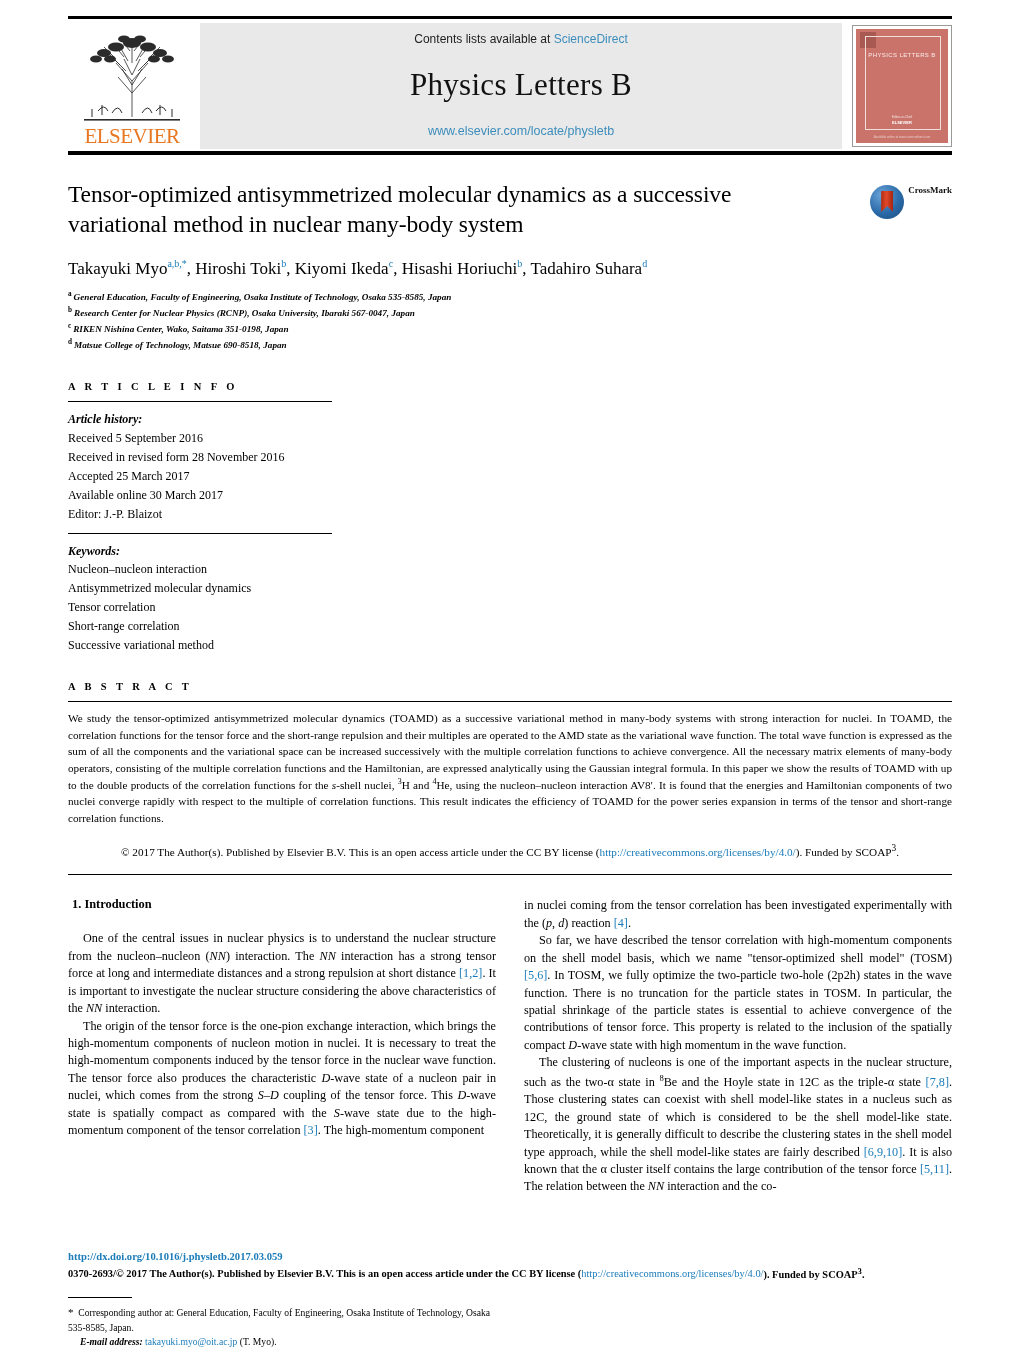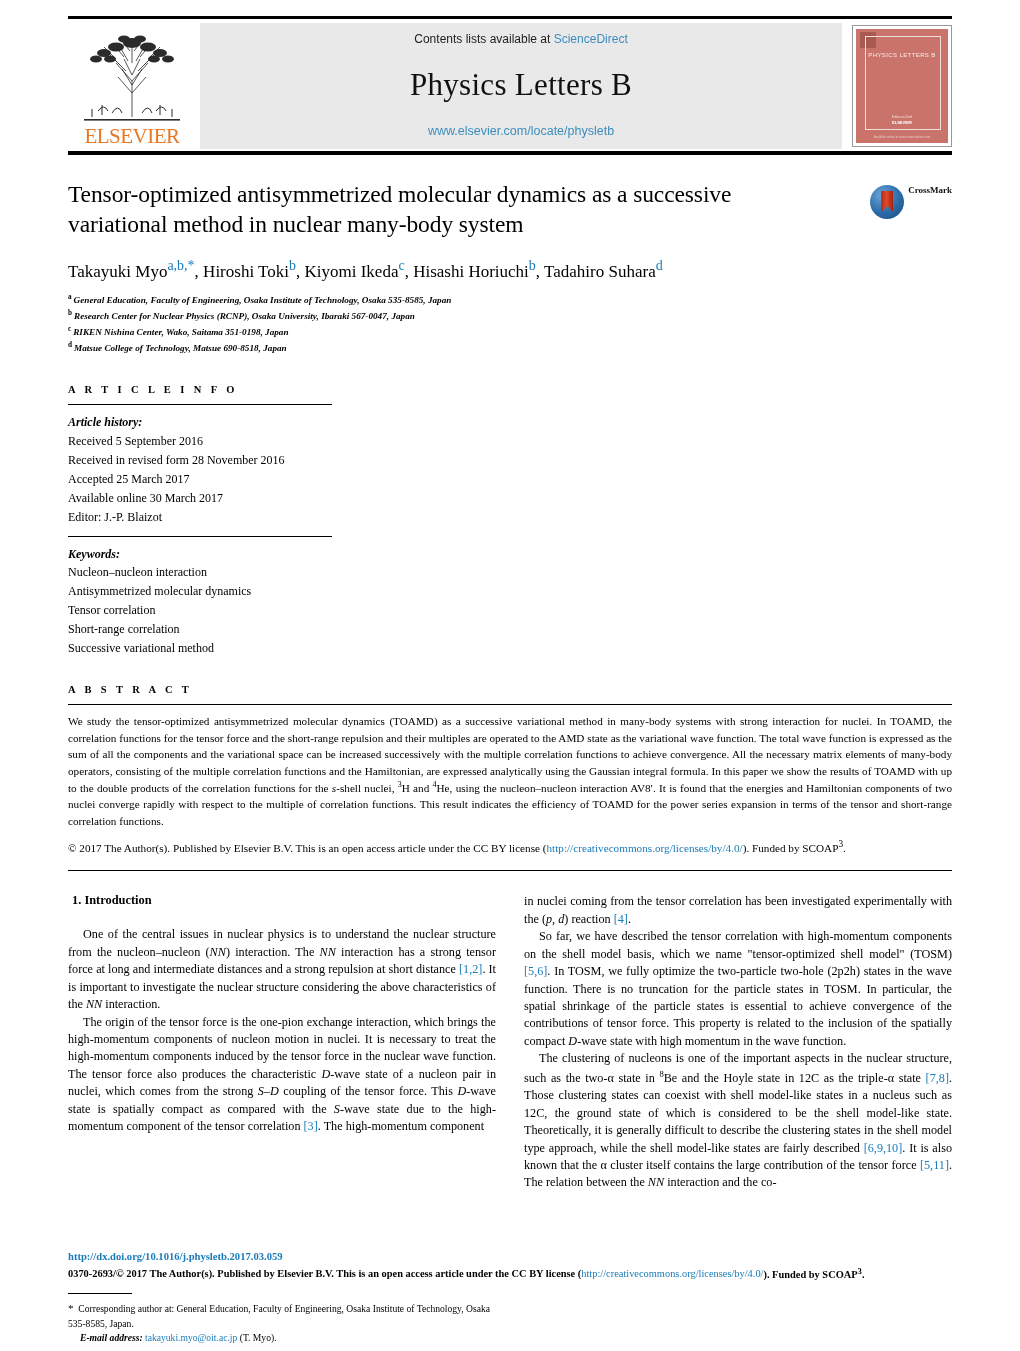--- a/index.html
+++ b/index.html
@@ -215,21 +215,21 @@
     font-weight: bold;
     color: #111;
   }
 
   .authors {
     margin-top: 18px;
     font-size: 17px;
     line-height: 1.3;
   }
   .authors sup {
-    font-size: 14px;
+    font-size: 10px;
     color: #1a7bb9;
     vertical-align: super;
     margin-top: 32px;
   }
   .affil {
     margin-top: 9px;
     font-size: 9.2px;
     font-style: italic;
     line-height: 1.62;
     font-weight: bold;
@@ -278,24 +278,24 @@
     border-top: 1.6px solid #000;
     margin: 9px 0 8px 0;
   }
   .abstract {
     font-size: 11.2px;
     line-height: 1.47;
     text-align: justify;
   }
   .abstract sup { font-size: 8px; vertical-align: super; }
   .copyline {
-    margin-top: 9px;
+    margin-top: 16px;
     font-size: 11.2px;
     line-height: 1.47;
-    text-align: left;
+    text-align: center;
   }
   .copyline a, .abstract a { color: #1a7bb9; text-decoration: none; }
   .infoabs-bottom {
     border-top: 1.6px solid #000;
     margin-top: 14px;
   }
 
   
   .body {
     margin-top: 22px;

